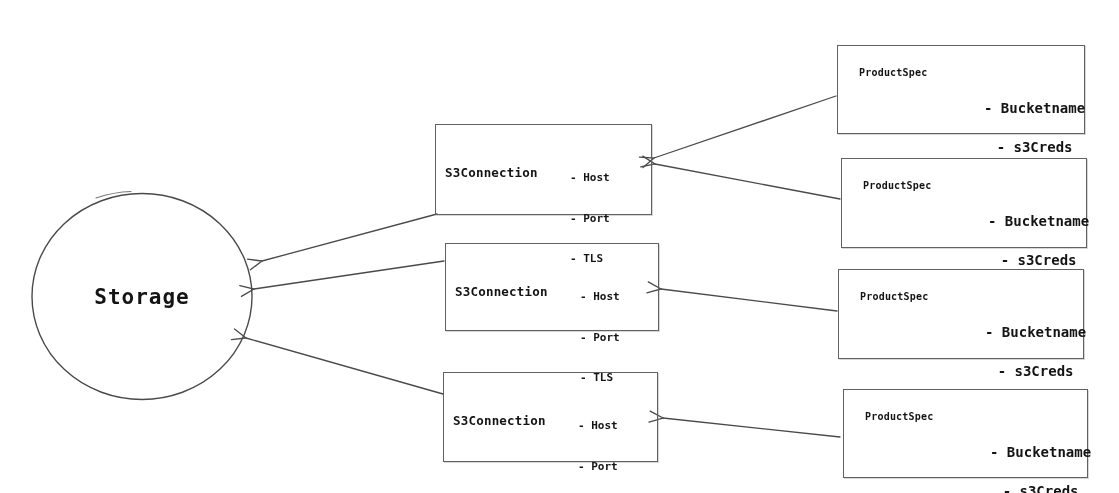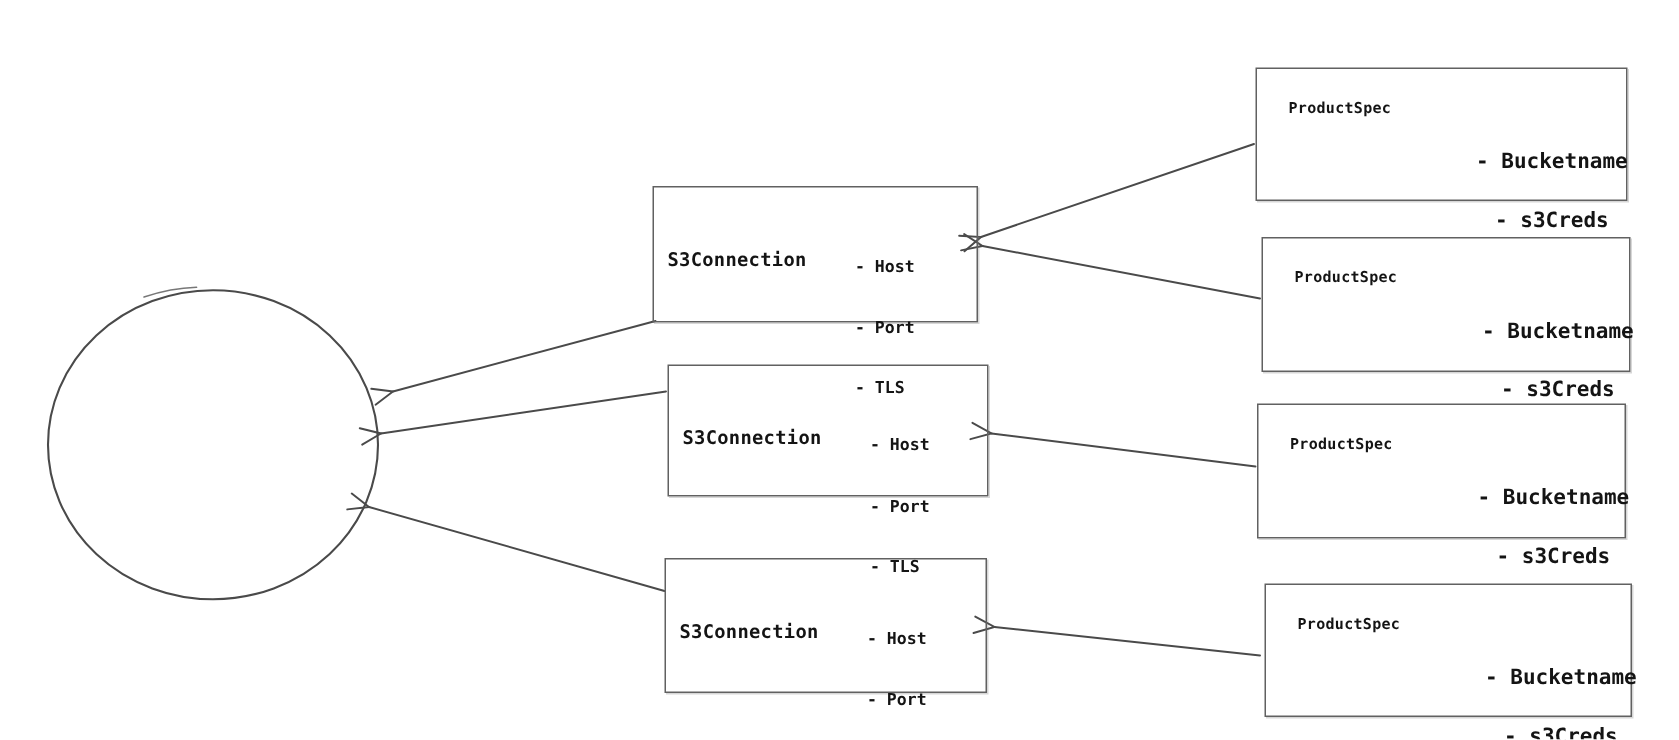--- a/index.html
+++ b/index.html
@@ -60,20 +60,21 @@
     <path d="M836,96 L654,158" marker-end="url(#vhead)"></path>
     <path d="M840,199 L655,164" marker-end="url(#vhead)"></path>
     <path d="M837,311 L661,289" marker-end="url(#vhead)"></path>
     <path d="M840,437 L663,418" marker-end="url(#vhead)"></path>
 
     <path d="M437,214 L262,261" marker-end="url(#vhead)"></path>
     <path d="M444,261 L254,289" marker-end="url(#vhead)"></path>
     <path d="M443,394 L246,338" marker-end="url(#vhead)"></path>
   </svg>
 
+  <div class="storage-label">Storage</div>
 
   <div class="node s3" style="left:435px;top:124px;width:217px;height:91px">
     <div class="title">S3Connection</div>
     <div class="attrs">
       <div>- Host</div>
       <div>- Port</div>
       <div>- TLS</div>
     </div>
   </div>
 

